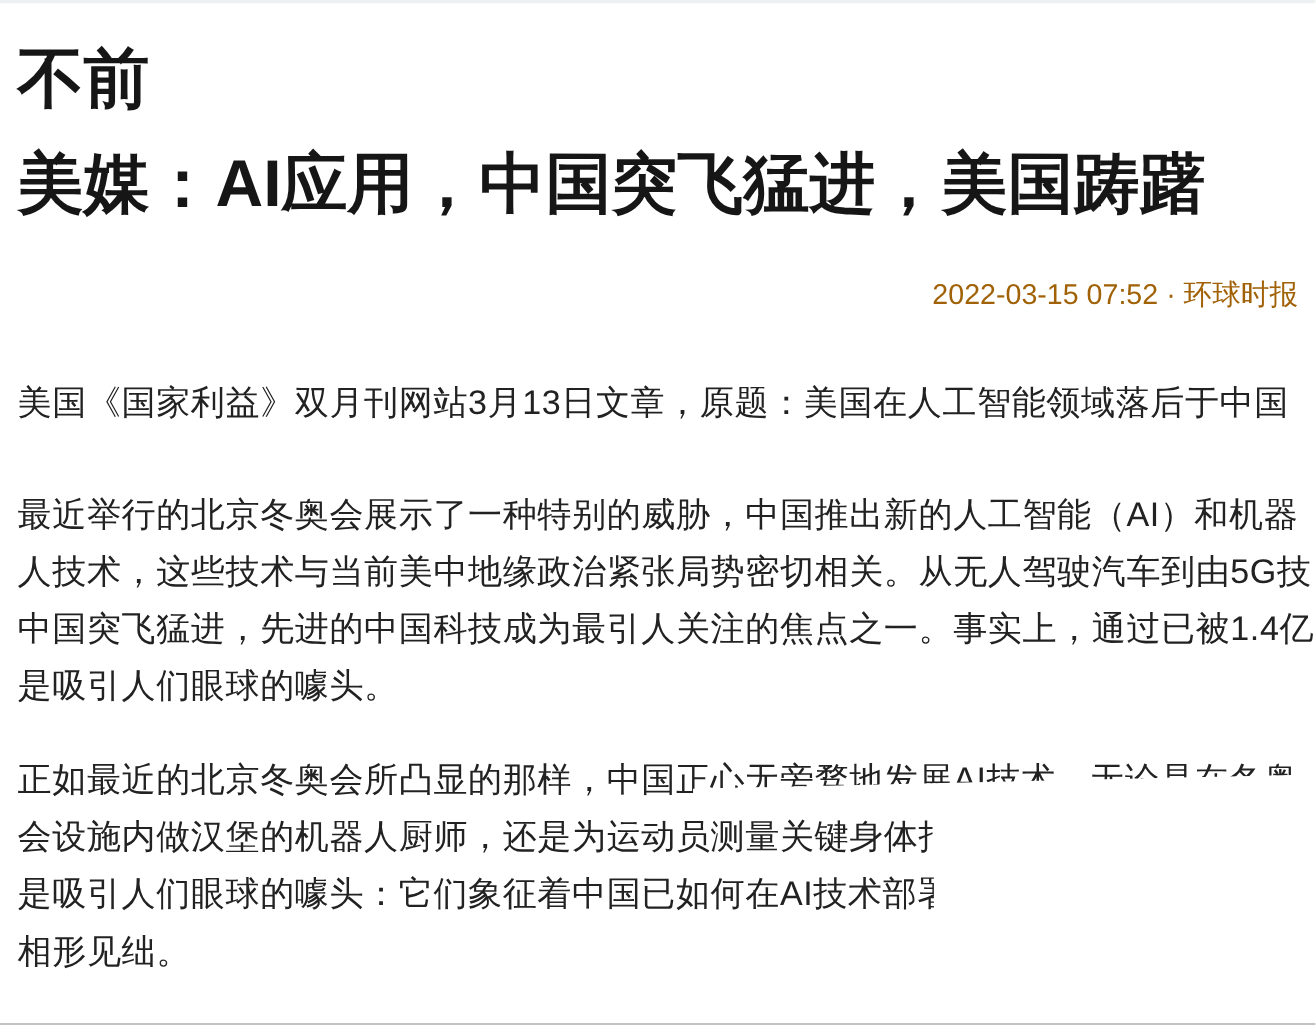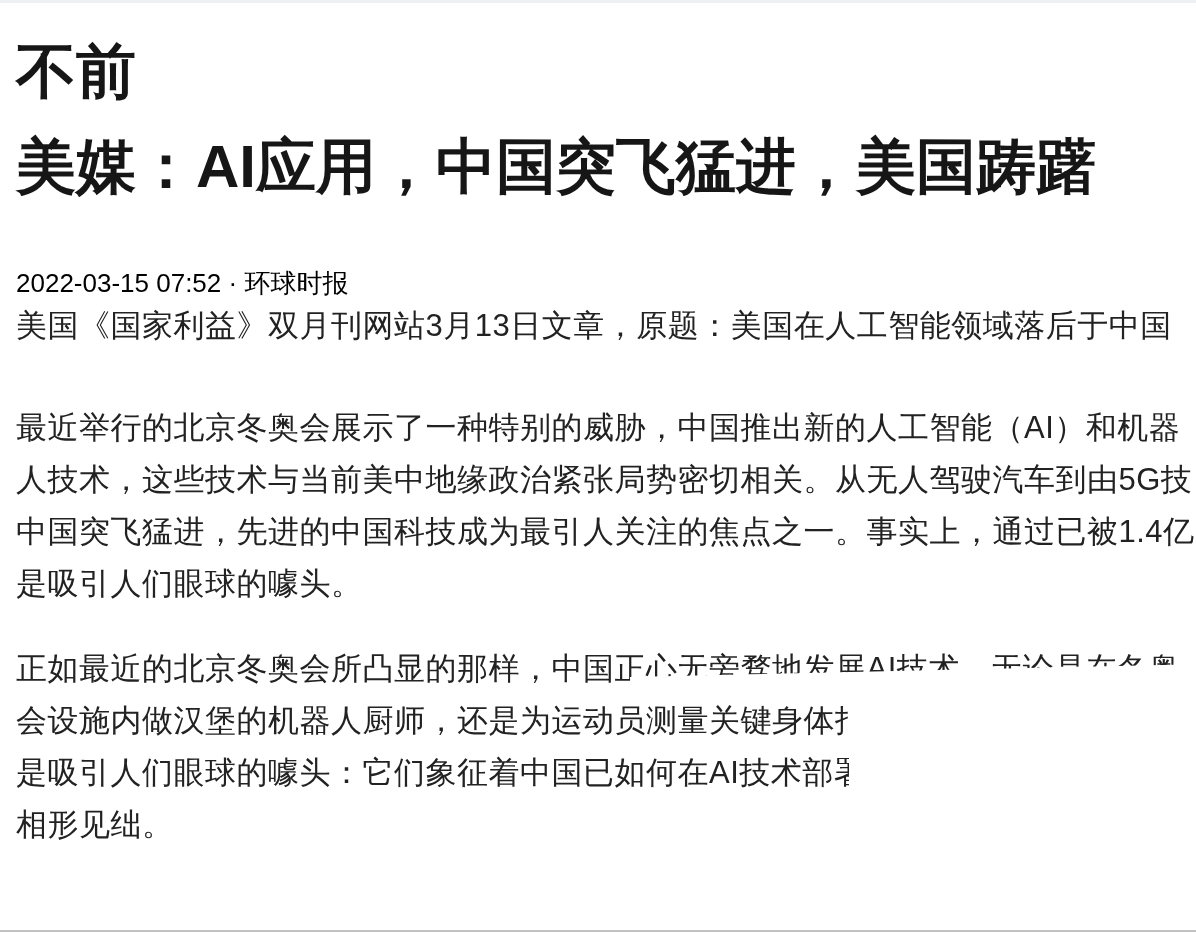--- a/index.html
+++ b/index.html
@@ -31,32 +31,33 @@
     margin-top: 24px;
     font-size: 60px;
     line-height: 95px;
     font-weight: 900;
     color: #161616;
   }
   .article-title .t-line {
     white-space: nowrap;
   }
   .article-meta {
-    margin-top: 52px;
+    margin-top: 36px;
     font-size: 26px;
     line-height: 34px;
-    color: #000000;
+    color: #a16207;
+    text-align: right;
   }
   .para {
     font-size: 31px;
     line-height: 52px;
     color: #222222;
     letter-spacing: 0.5px;
   }
-  .p1 { }
+  .p1 { margin-top: 56px; }
   .p2 { margin-top: 50px; }
   .p3 { margin-top: 33px; position: relative; }
   .p-line { white-space: nowrap; }
   
   .cut-line {
     width: 833px;
     overflow: hidden;
   }
   
   .occlusion-slant {

